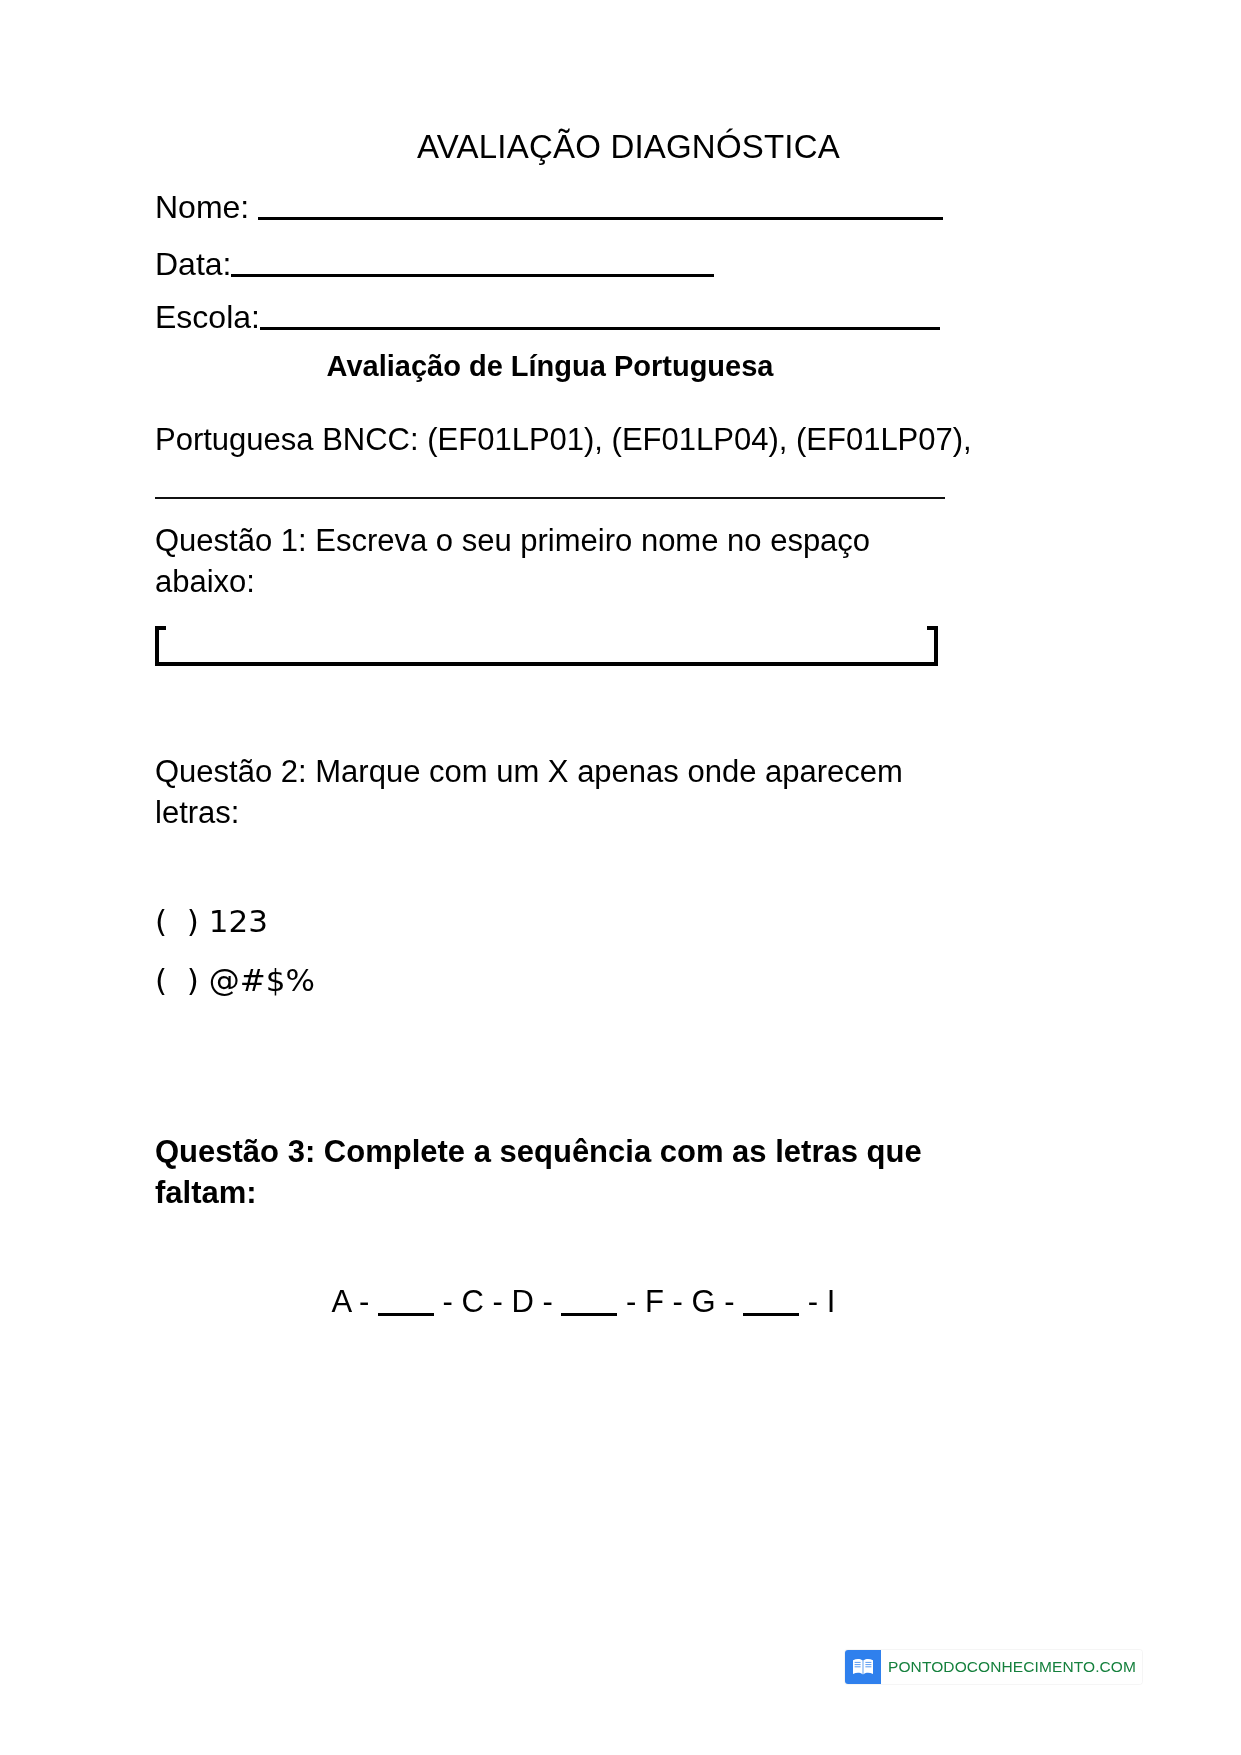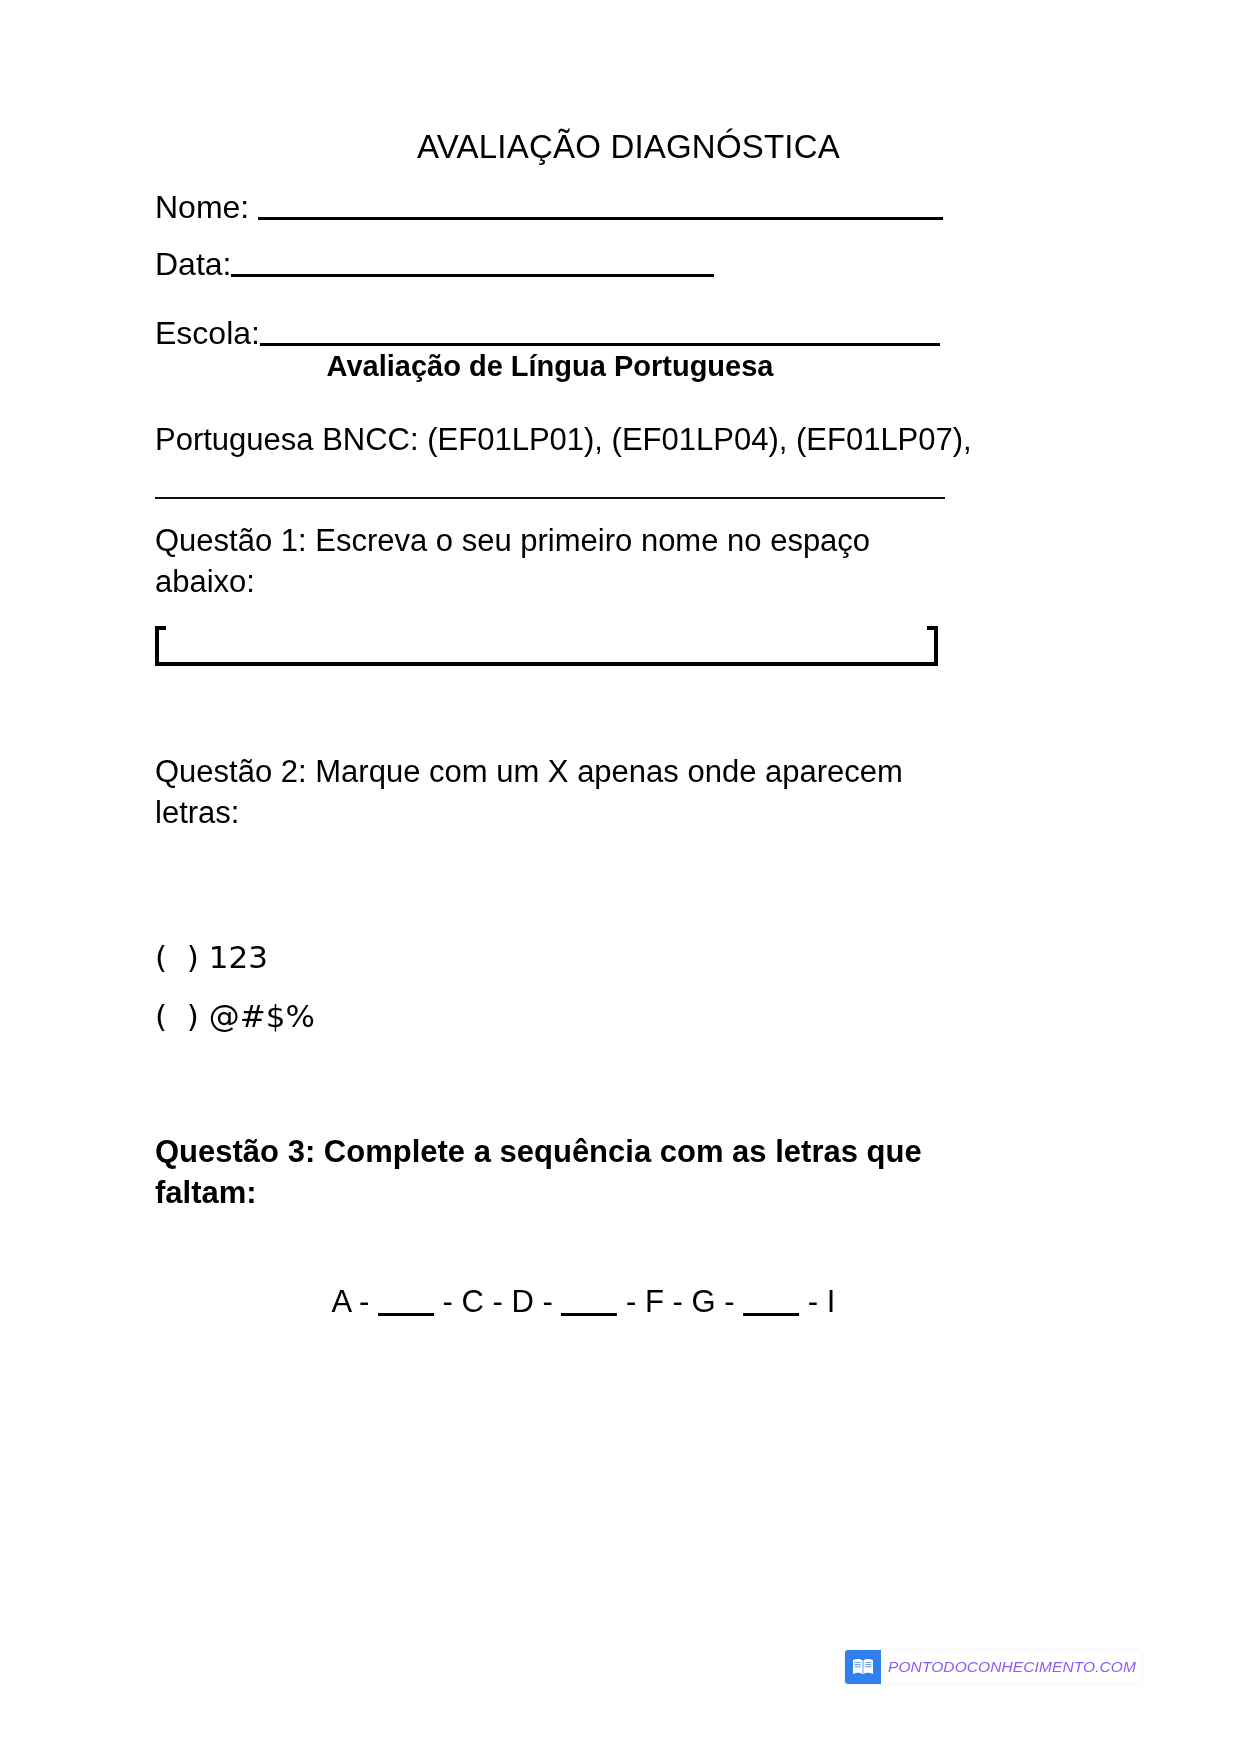--- a/index.html
+++ b/index.html
@@ -52,21 +52,21 @@
   }
   .field-rule {
     display: inline-block;
     height: 0;
     border-bottom: 3px solid #000;
     margin-bottom: 5px;
   }
 
   #row-nome  { top: 190px; }
   #row-data  { top: 247px; }
-  #row-escola{ top: 316px; }
+  #row-escola{ top: 300px; }
 
   
   .subject-title {
     position: absolute;
     left: 155px;
     top: 350px;
     width: 790px;
     text-align: center;
     font-size: 29px;
     font-weight: bold;
@@ -130,21 +130,21 @@
     right: 9px;
     bottom: 0;
     height: 0;
     border-bottom: 4px solid #000;
   }
 
   
   .options {
     position: absolute;
     left: 155px;
-    top: 942px;
+    top: 906px;
     width: 500px;
   }
   .option-item {
     font-size: 31px;
     line-height: 1.0;
     margin-bottom: 28px;
     white-space: pre;
     font-family: "DejaVu Sans", sans-serif;
   }
 
@@ -181,29 +181,28 @@
     width: 36px;
     height: 34px;
     background: #2f80ed;
     display: flex;
     align-items: center;
     justify-content: center;
     flex: 0 0 auto;
   }
   .wm-text {
     background: #ffffff;
-    color: #8b5cf6;
+    color: #15803d;
     font-size: 15.5px;
     letter-spacing: 0.1px;
     padding: 0 6px 0 7px;
     height: 34px;
     line-height: 34px;
     white-space: pre;
     font-family: "Liberation Sans", sans-serif;
-    font-style: italic;
   }
 </style>
 </head>
 <body>
 
 <div class="page">
 
   <div class="doc-title">AVALIAÇÃO DIAGNÓSTICA</div>
 
   <div class="field-row" id="row-data">

